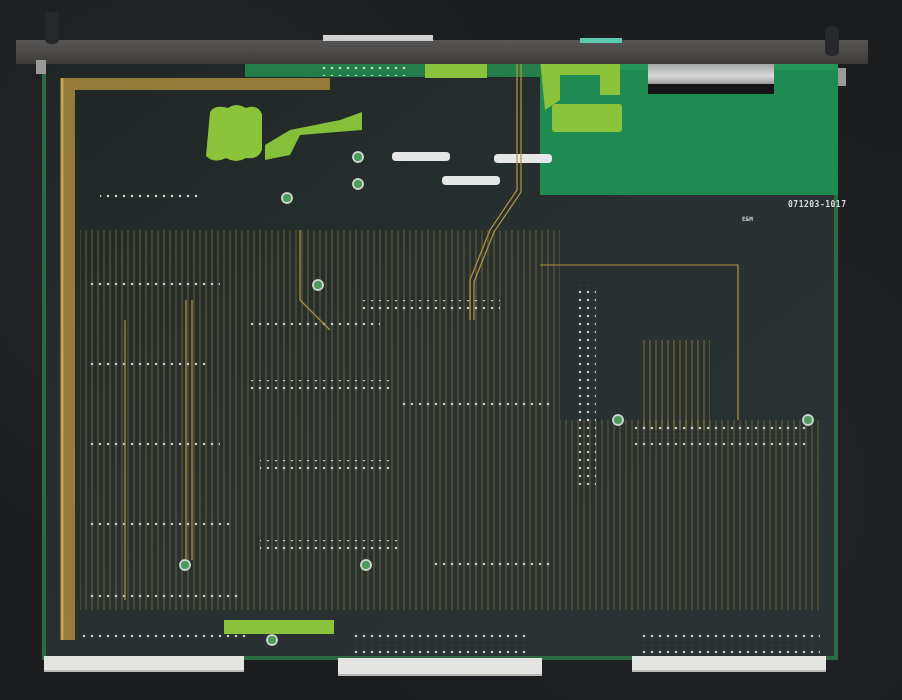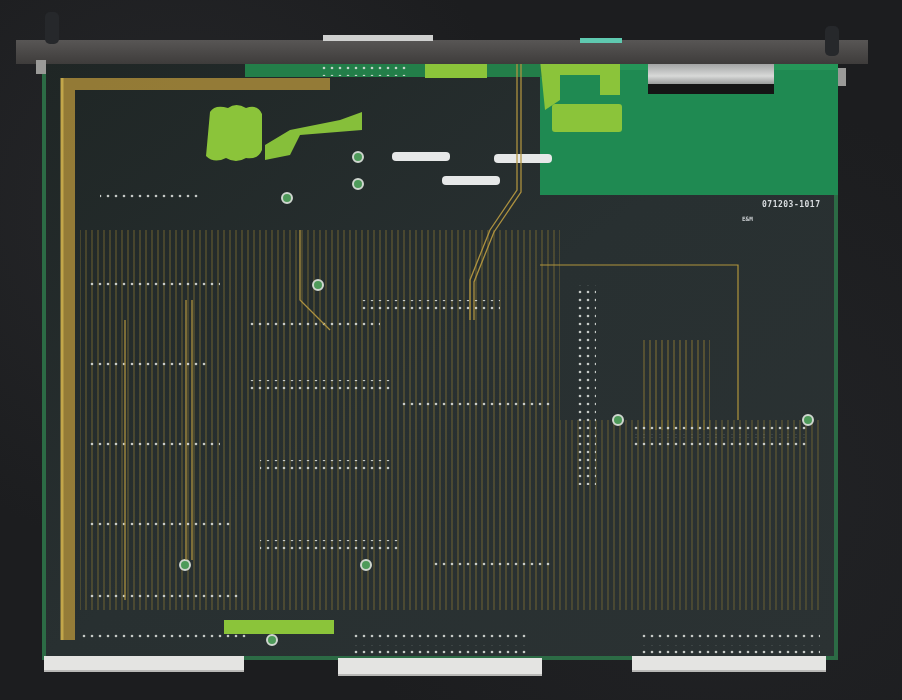--- a/index.html
+++ b/index.html
@@ -128,15 +128,15 @@
 
   <rect x="44" y="656" width="200" height="16" fill="#e4e4e2"></rect>
   <rect x="338" y="658" width="204" height="18" fill="#e4e4e2"></rect>
   <rect x="632" y="656" width="194" height="16" fill="#e4e4e2"></rect>
   <g fill="#b8b8b6">
     <rect x="44" y="670" width="200" height="2"></rect>
     <rect x="338" y="674" width="204" height="2"></rect>
     <rect x="632" y="670" width="194" height="2"></rect>
   </g>
 </svg>
-  <span class="board-label" style="left:742px;top:200px;padding-left:20px;">071203-1017</span>
+  <span class="board-label" style="left:768px;top:200px;padding-left:20px;">071203-1017</span>
   <span class="board-logo" style="left:742px;top:215px;">E&amp;M</span>
 </div>
 
 </body></html>

